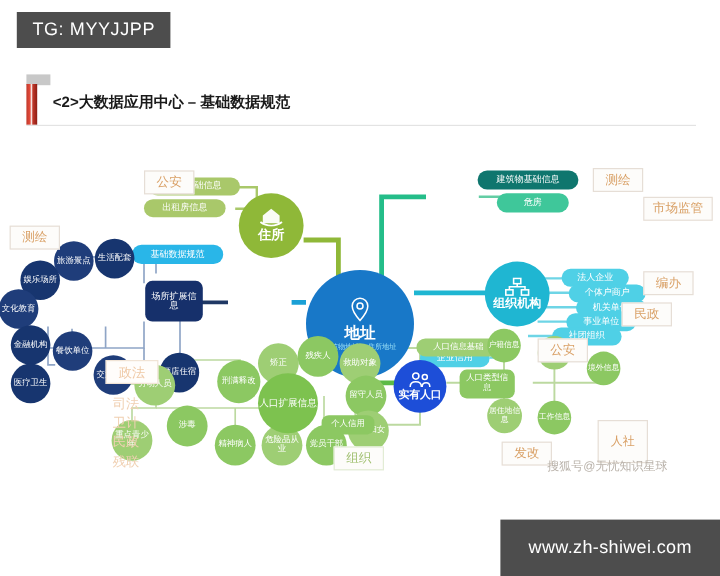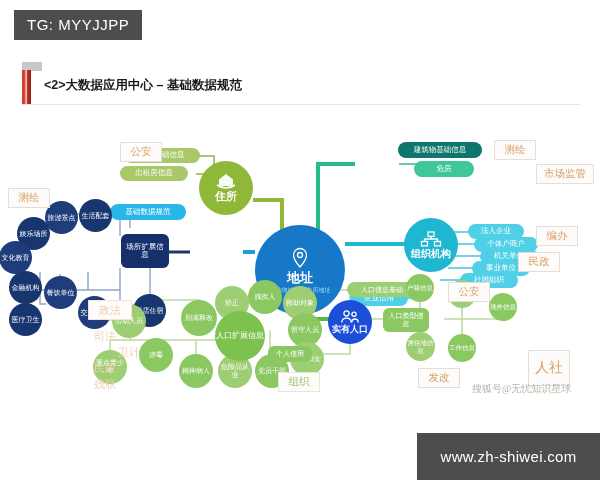--- a/index.html
+++ b/index.html
@@ -77,22 +77,22 @@
   
   .deptag{
     position:absolute;border:1px solid #e6ded6;
     color:#d9a066;background:#fdfcfa;
     display:flex;align-items:center;justify-content:center;
     box-sizing:border-box;white-space:nowrap;text-align:right;
   }
   .deptag.plain{border:none;background:transparent;}
   
   #watermark{
-    position:absolute;left:472px;top:382px;
-    font-size:10px;color:#b9b2aa;white-space:nowrap;font-family:Liberation Serif, serif;
+    position:absolute;left:456px;top:382px;
+    font-size:10px;color:#b9b2aa;white-space:nowrap;
   }
   
   #footer{
     position:absolute;left:417px;top:433px;width:183px;height:47px;
     background:#4d4d4d;color:#ffffff;
     display:flex;align-items:center;justify-content:center;
     font-size:15px;letter-spacing:.3px;
   }
 </style>
 </head>
@@ -235,21 +235,21 @@
   <div class="leaf" style="left:139px;top:234px;width:34px;height:34px;background:#8cc862;font-size:7px;">涉毒</div>
   <div class="leaf" style="left:93px;top:246px;width:34px;height:34px;background:#9ece74;font-size:7px;">重点青少年</div>
   <div class="leaf" style="left:179px;top:250px;width:34px;height:34px;background:#8cc862;font-size:7px;">精神病人</div>
   <div class="leaf" style="left:218px;top:250px;width:34px;height:34px;background:#9ece74;font-size:7px;">危险品从业</div>
   <div class="leaf" style="left:255px;top:250px;width:34px;height:34px;background:#8cc862;font-size:7px;">党员干部</div>
   <div class="leaf" style="left:290px;top:238px;width:34px;height:34px;background:#9ece74;font-size:7px;">育龄妇女</div>
   <div class="leaf" style="left:215px;top:207px;width:50px;height:50px;background:#7dc24f;font-size:8px;">人口扩展信息</div>
 
   <div class="deptag plain" style="left:88px;top:196px;width:44px;height:20px;font-size:11px;color:#efc9a6;border:1px solid #f1e4d6;background:#fffdfb;">政法</div>
   <div class="deptag plain" style="left:88px;top:224px;width:34px;height:17px;font-size:11px;color:#f0d0b2;">司法</div>
-  <div class="deptag plain" style="left:88px;top:240px;width:34px;height:17px;font-size:11px;color:#f0d0b2;margin-left:24px;">卫计</div>
+  <div class="deptag plain" style="left:88px;top:240px;width:34px;height:17px;font-size:11px;color:#f0d0b2;">卫计</div>
   <div class="deptag plain" style="left:88px;top:256px;width:34px;height:17px;font-size:11px;color:#f0d0b2;">民政</div>
   <div class="deptag plain" style="left:88px;top:272px;width:34px;height:17px;font-size:11px;color:#f0d0b2;">残联</div>
   <div class="deptag" style="left:278px;top:268px;width:42px;height:20px;font-size:10.5px;color:#9fbf6e;border-color:#e2ecd4;">组织</div>
 
   <div class="node" style="left:328px;top:196px;width:44px;height:44px;background:#1d4ed8;">
     <svg width="20" height="13" viewBox="0 0 20 13">
       <circle cx="6.5" cy="3.4" r="2.6" fill="none" stroke="#ffffff" stroke-width="1.3"></circle>
       <circle cx="14" cy="4.2" r="2.1" fill="none" stroke="#ffffff" stroke-width="1.3"></circle>
       <path d="M1.8 12.4 q0-4.2 4.7-4.2 t4.7 4.2" fill="none" stroke="#ffffff" stroke-width="1.3"></path>
       <path d="M11.8 12.4 q0-3.4 3.3-3.4 q3.1 0 3.1 3.4" fill="none" stroke="#ffffff" stroke-width="1.3"></path>
@@ -258,21 +258,21 @@
   </div>
   <div class="pill" style="left:347px;top:178px;width:70px;height:15px;background:#9ece74;font-size:7px;">人口信息基础</div>
   <div class="rrect" style="left:383px;top:204px;width:46px;height:24px;background:#8cc862;font-size:7px;padding:0 3px;">人口类型信息</div>
   <div class="rrect" style="left:268px;top:242px;width:44px;height:16px;background:#8cc862;font-size:7px;">个人信用</div>
   <div class="leaf" style="left:406px;top:170px;width:28px;height:28px;background:#8cc862;font-size:6.5px;">户籍信息</div>
   <div class="leaf" style="left:448px;top:176px;width:28px;height:28px;background:#9ece74;font-size:6.5px;">流动信息</div>
   <div class="leaf" style="left:489px;top:189px;width:28px;height:28px;background:#8cc862;font-size:6.5px;">境外信息</div>
   <div class="leaf" style="left:406px;top:228px;width:29px;height:29px;background:#9ece74;font-size:6.5px;">居住地信息</div>
   <div class="leaf" style="left:448px;top:230px;width:28px;height:28px;background:#8cc862;font-size:6.5px;">工作信息</div>
 
-  <div class="deptag" style="left:498px;top:246px;width:42px;height:36px;font-size:14px;margin-left:30px;">人社</div>
+  <div class="deptag" style="left:498px;top:246px;width:42px;height:36px;font-size:10px;">人社</div>
   <div class="deptag" style="left:418px;top:264px;width:42px;height:20px;font-size:10.5px;">发改</div>
 
 </div>
 
 <div class="deptag" style="position:absolute;left:120px;top:142px;width:42px;height:20px;font-size:10.5px;">公安</div>
 <div class="deptag" style="position:absolute;left:448px;top:282px;width:42px;height:20px;font-size:10.5px;">公安</div>
 
 <div id="watermark">搜狐号@无忧知识星球</div>
 
 <div id="footer">www.zh-shiwei.com</div>

